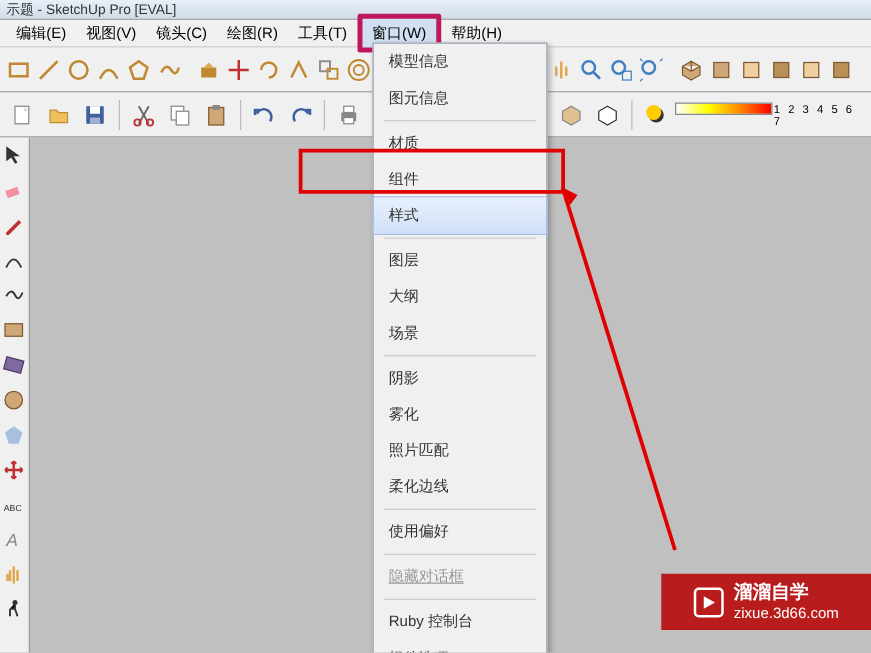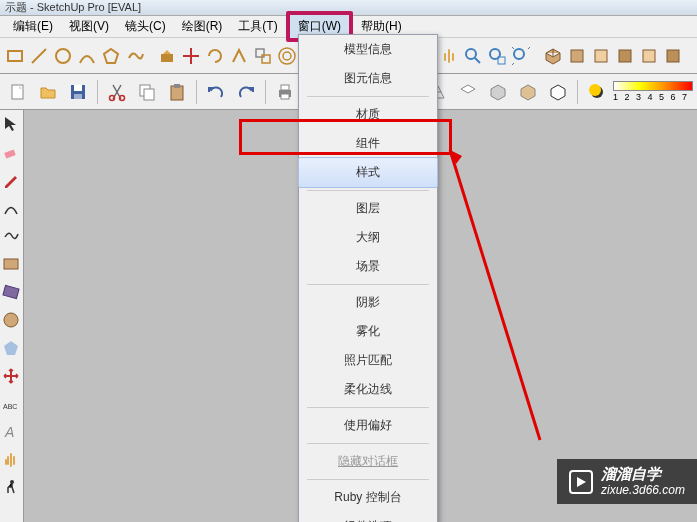--- a/index.html
+++ b/index.html
@@ -15,30 +15,30 @@
     .toolbar-btn { width: 28px; height: 28px; display: flex; align-items: center; justify-content: center; cursor: pointer; border: 1px solid transparent; border-radius: 3px; }
     .divider { width: 1px; height: 24px; background: #bbb; margin: 0 3px; }
     
     .workspace { display: flex; height: calc(522px - 12px - 22px - 72px); }
     .left-panel { width: 24px; background: #f0f0f0; border-right: 1px solid #999; display: flex; flex-direction: column; padding-top: 5px; gap: 8px; align-items: center; }
     .left-tool { width: 20px; height: 20px; cursor: pointer; }
     
     .canvas { flex: 1; background: #c0c0c0; position: relative; }
     
     .dropdown-menu { position: absolute; top: 34px; left: 298px; width: 140px; background: #f0f0f0; border: 1px solid #98a0b0; box-shadow: 2px 2px 5px rgba(0,0,0,0.3); z-index: 100; }
-    .dropdown-item { padding: 6px 12px; font-size: 12px; cursor: pointer; color: #333; text-align: center; }
+    .dropdown-item { padding: 6px 12px; font-size: 12px; cursor: pointer; color: #333; }
     .dropdown-item.highlighted { background: linear-gradient(to bottom, #e8f0fc, #d0e0f8); border: 1px solid #a8c0e8; border-radius: 2px; margin: -1px; }
     .dropdown-item.disabled { color: #999; cursor: default; text-decoration: underline; }
     .dropdown-sep { height: 1px; background: #ccc; margin: 3px 8px; }
     
     .red-box { position: absolute; top: 119px; left: 239px; width: 213px; height: 36px; border: 3px solid #e00000; z-index: 101; pointer-events: none; }
     
     .arrow-line { position: absolute; z-index: 50; pointer-events: none; }
     
-    .watermark { position: absolute; bottom: 18px; right: 0; width: 140px; height: 45px; background: #404040; color: #fff; display: flex; align-items: center; justify-content: center; font-size: 12px; z-index: 200; font-style: italic; }
+    .watermark { position: absolute; bottom: 18px; right: 0; width: 168px; height: 45px; background: #b91c1c; color: #fff; display: flex; align-items: center; justify-content: center; font-size: 12px; z-index: 200; }
     .watermark-icon { width: 24px; height: 24px; border: 2px solid #fff; border-radius: 4px; margin-right: 8px; display: flex; align-items: center; justify-content: center; }
     .watermark-text { display: flex; flex-direction: column; line-height: 1.3; }
     
     .gradient-bar { width: 80px; height: 10px; background: linear-gradient(to right, #fff, #ffff00, #ff8800, #ff0000); border: 1px solid #888; }
     .numbers { font-size: 9px; letter-spacing: 2px; }
   </style>
 </head>
 <body>
 
 <div class="title-bar">
@@ -310,21 +310,21 @@
         <path d="M10,3 L17,7 L17,14 L10,18 L3,14 L3,7 Z" fill="#fff" stroke="#333"></path>
       </svg>
     </div>
   <div class="divider"></div>
   <div class="toolbar-btn">
       <svg width="20" height="20">
         <circle cx="10" cy="10" r="6" fill="#333"></circle>
         <circle cx="8" cy="8" r="6" fill="#ffcc00"></circle>
       </svg>
     </div>
-  <div style="display:flex;flex-direction:column;gap:1px;">
+  <div style="display:flex;gap:1px;">
     <div class="gradient-bar"></div>
     <div class="numbers">1 2 3 4 5 6 7</div>
   </div>
 </div>
 
 <div class="workspace">
   <div class="left-panel">
     <div class="left-tool"><svg width="18" height="18">
           <path d="M3,2 L3,14 L7,11 L10,16 L12,15 L9,10 L14,10 Z" fill="#333"></path>
         </svg></div>

